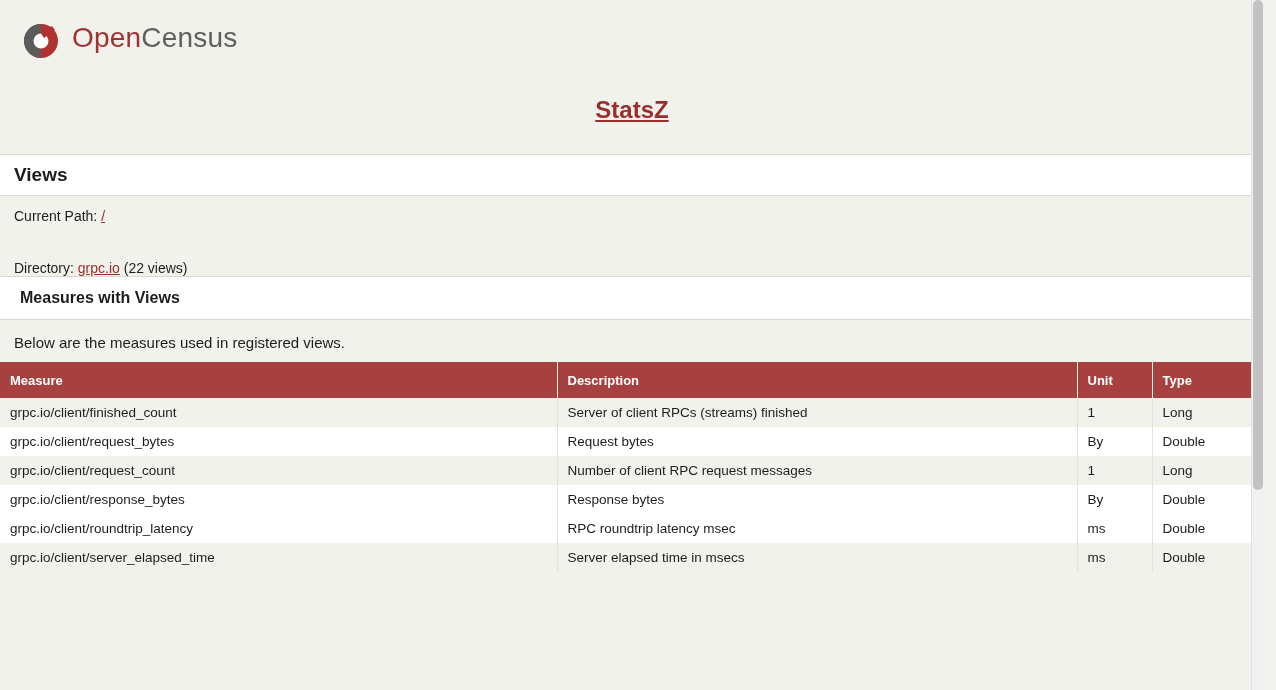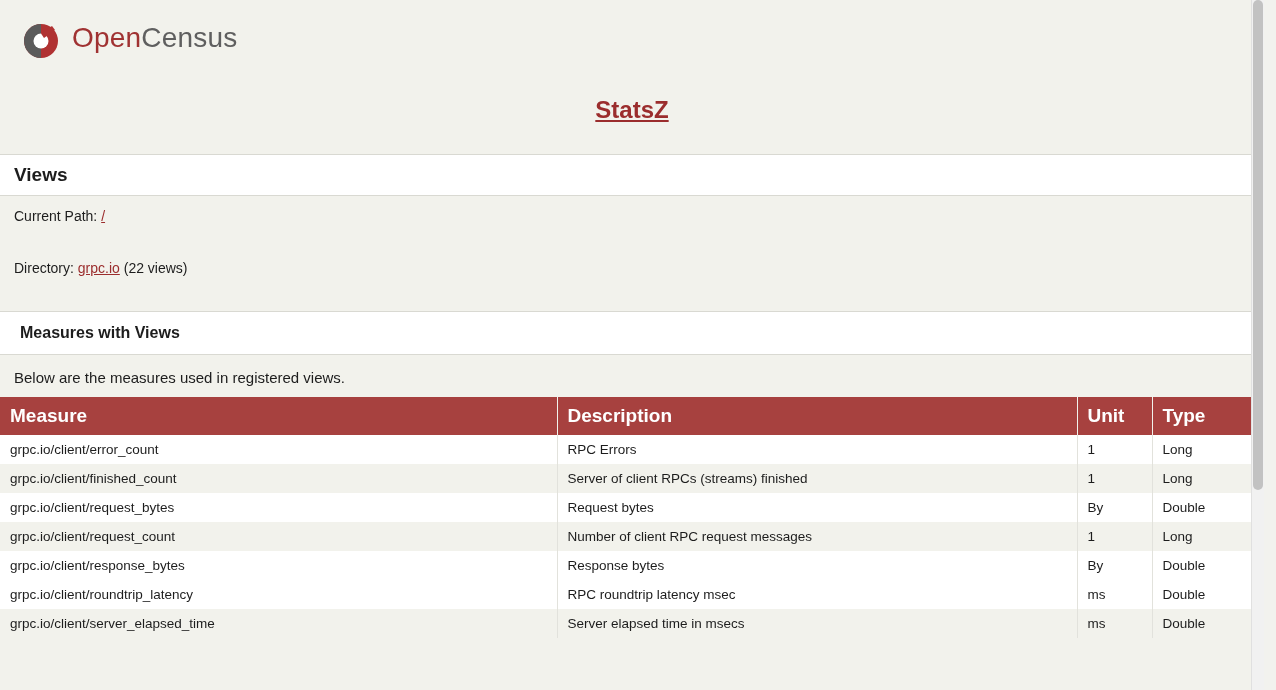--- a/index.html
+++ b/index.html
@@ -81,21 +81,21 @@
     margin-top: 0;
   }
   .section-bar.measures h2 {
     font-size: 16px;
   }
 
   
   .views-body {
     padding: 12px 14px 20px 14px;
     background: #f2f2ec;
-    height: 115px;
+    height: 80px;
     box-sizing: border-box;
   }
   .views-line {
     font-size: 14px;
     color: #1d1d1d;
     margin: 0 0 1px 0;
   }
   .views-line.second { margin-top: 36px; }
   .link {
     color: #9b2d2d;
@@ -116,21 +116,21 @@
     border-collapse: collapse;
     width: 1264px;
     table-layout: fixed;
     font-size: 13.5px;
   }
   table.measures-table th {
     background: #a7413f;
     color: #ffffff;
     text-align: left;
     font-weight: bold;
-    font-size: 19px;
+    font-size: 13px;
     padding: 8px 8px 8px 10px;
     border-right: 1px solid #f2f2ec;
     height: 20px;
   }
   table.measures-table th:last-child { border-right: none; }
   table.measures-table td {
     padding: 7px 8px 7px 10px;
     border-right: 1px solid #e2e2dc;
     color: #1d1d1d;
     white-space: nowrap;
@@ -220,26 +220,20 @@
     </colgroup>
     <thead>
       <tr>
         <th>Measure</th>
         <th>Description</th>
         <th>Unit</th>
         <th>Type</th>
       </tr>
     </thead>
     <tbody>
-        <tr class="even">
-          <td>grpc.io/client/error_count</td>
-          <td>RPC Errors</td>
-          <td>1</td>
-          <td>Long</td>
-        </tr>
         <tr class="odd">
           <td>grpc.io/client/finished_count</td>
           <td>Server of client RPCs (streams) finished</td>
           <td>1</td>
           <td>Long</td>
         </tr>
         <tr class="even">
           <td>grpc.io/client/request_bytes</td>
           <td>Request bytes</td>
           <td>By</td>

